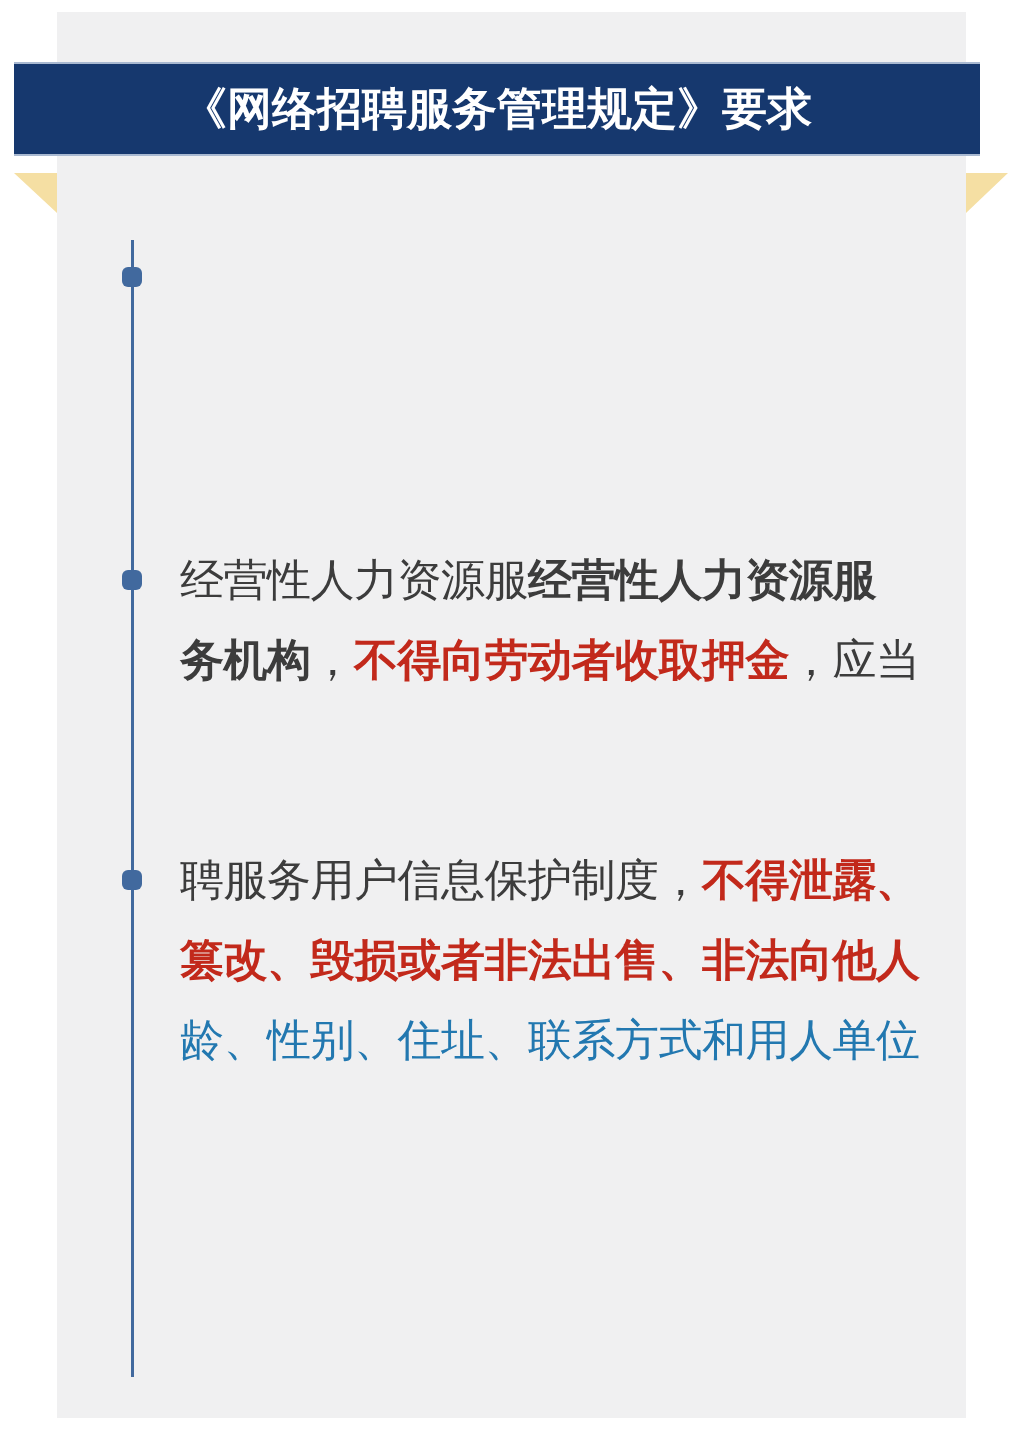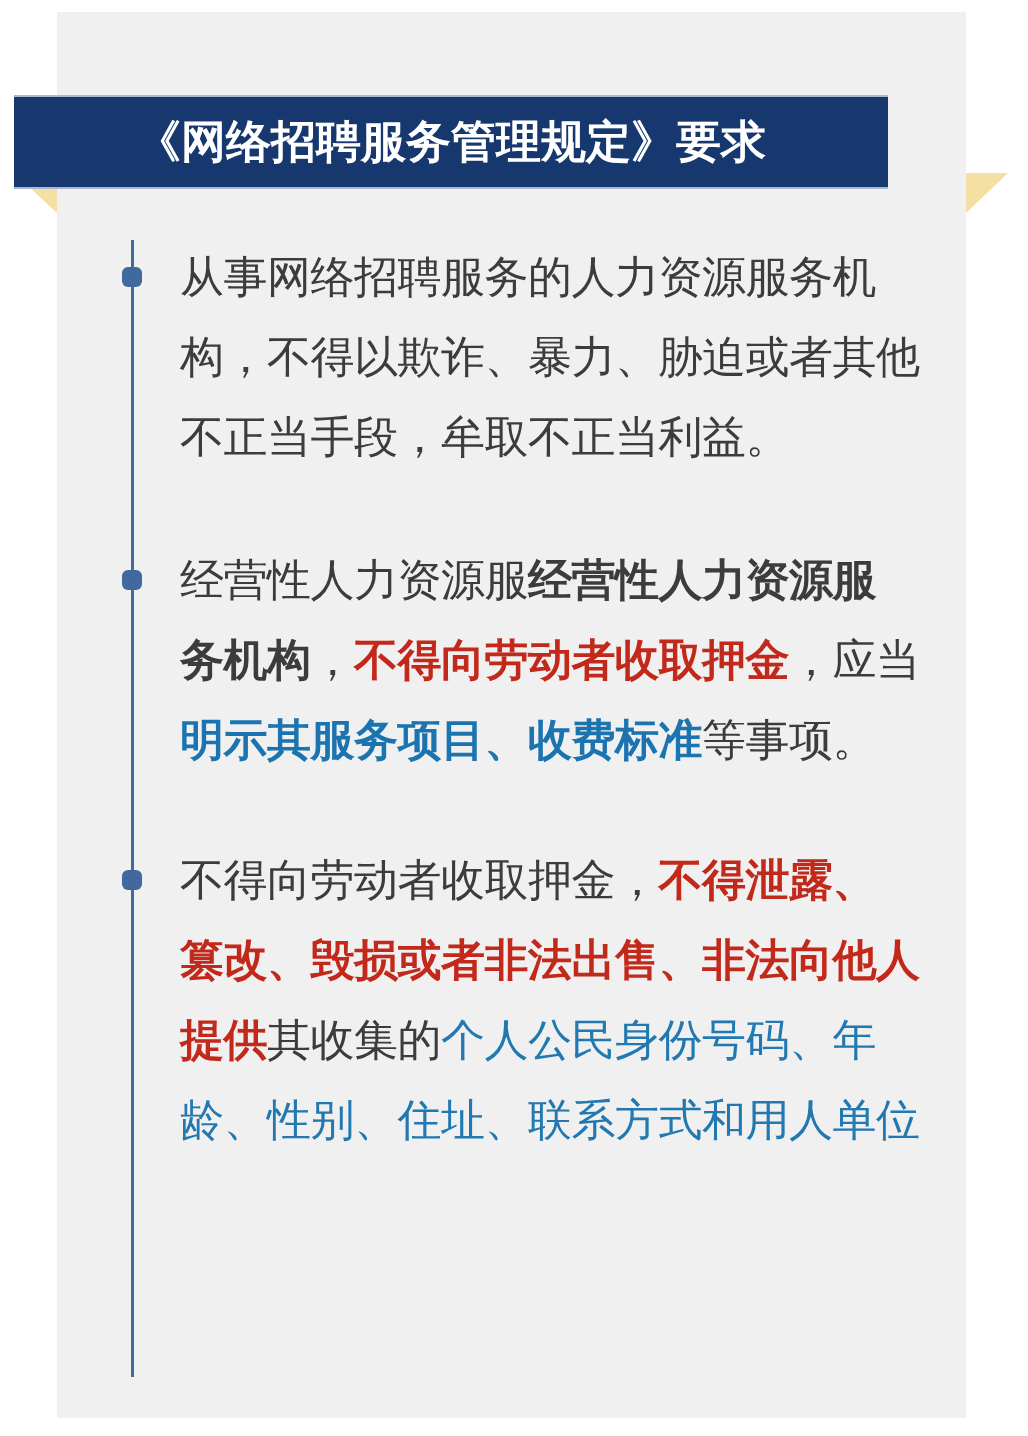--- a/index.html
+++ b/index.html
@@ -24,22 +24,22 @@
     font-family: "DejaVu Sans", sans-serif;
   }
   .panel {
     position: absolute;
     left: 57px; top: 12px;
     width: 909px; height: 1406px;
     background: var(--panel_bg);
   }
   .banner {
     position: absolute;
-    left: 14px; top: 95px;
-    width: 874px; height: 94px;
+    left: 14px; top: 62px;
+    width: 966px; height: 94px;
     background: var(--banner_bg);
     border-top: 2px solid var(--banner_edge);
     border-bottom: 2px solid var(--banner_edge);
     display: flex; align-items: center; justify-content: center;
     z-index: 3;
   }
   .banner-title {
     color: var(--banner_text);
     font-size: 45px;
     font-weight: 700;
@@ -109,36 +109,29 @@
 </div>
 
 <div class="fold fold-left"></div>
 <div class="fold fold-right"></div>
 
 <div class="rail"></div>
 
 <div>
     <div class="bullet bullet-0">
       <span class="dot"></span>
-      <div class="lines">
-        <div class="line"><span class="seg-dark">从事网络招聘服务的人力资源服务机</span></div>
-        <div class="line"><span class="seg-dark">构，不得以欺诈、暴力、胁迫或者其他</span></div>
-        <div class="line"><span class="seg-dark">不正当手段，牟取不正当利益。</span></div>
-      </div>
     </div>
     <div class="bullet bullet-1">
       <span class="dot"></span>
       <div class="lines">
         <div class="line"><span class="seg-dark">经营性人力资源服</span><span class="seg-darkBold">经营性人力资源服</span></div>
         <div class="line"><span class="seg-darkBold">务机构</span><span class="seg-dark">，</span><span class="seg-red">不得向劳动者收取押金</span><span class="seg-dark">，应当</span></div>
-        <div class="line"><span class="seg-blueBold">明示其服务项目、收费标准</span><span class="seg-dark">等事项。</span></div>
       </div>
     </div>
     <div class="bullet bullet-2">
       <span class="dot"></span>
       <div class="lines">
-        <div class="line"><span class="seg-dark">不得向劳动者收取押金，</span><span class="seg-red">不得泄露、</span></div>
+        <div class="line"><span class="seg-dark">聘服务用户信息保护制度，</span><span class="seg-red">不得泄露、</span></div>
         <div class="line"><span class="seg-red">篡改、毁损或者非法出售、非法向他人</span></div>
-        <div class="line"><span class="seg-red">提供</span><span class="seg-dark">其收集的</span><span class="seg-blue">个人公民身份号码、年</span></div>
         <div class="line"><span class="seg-blue">龄、性别、住址、联系方式和用人单位</span></div>
       </div>
     </div>
   </div>
 
 </body></html>

